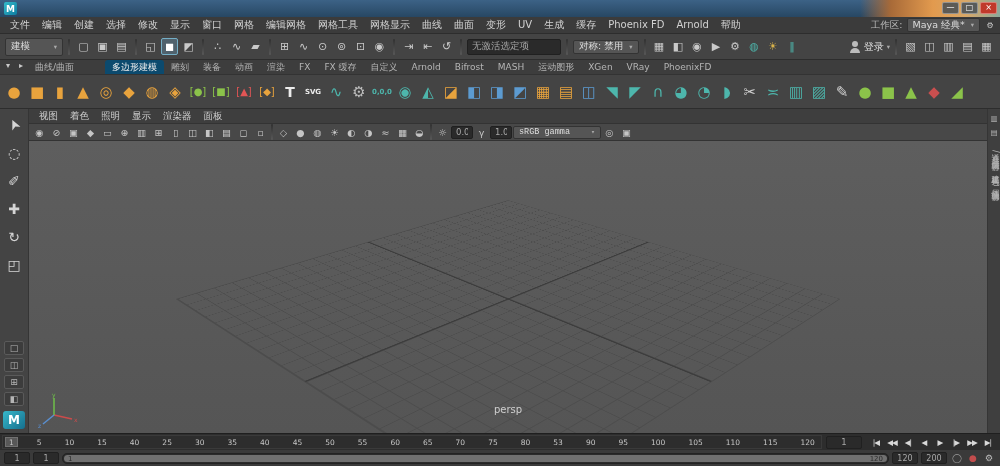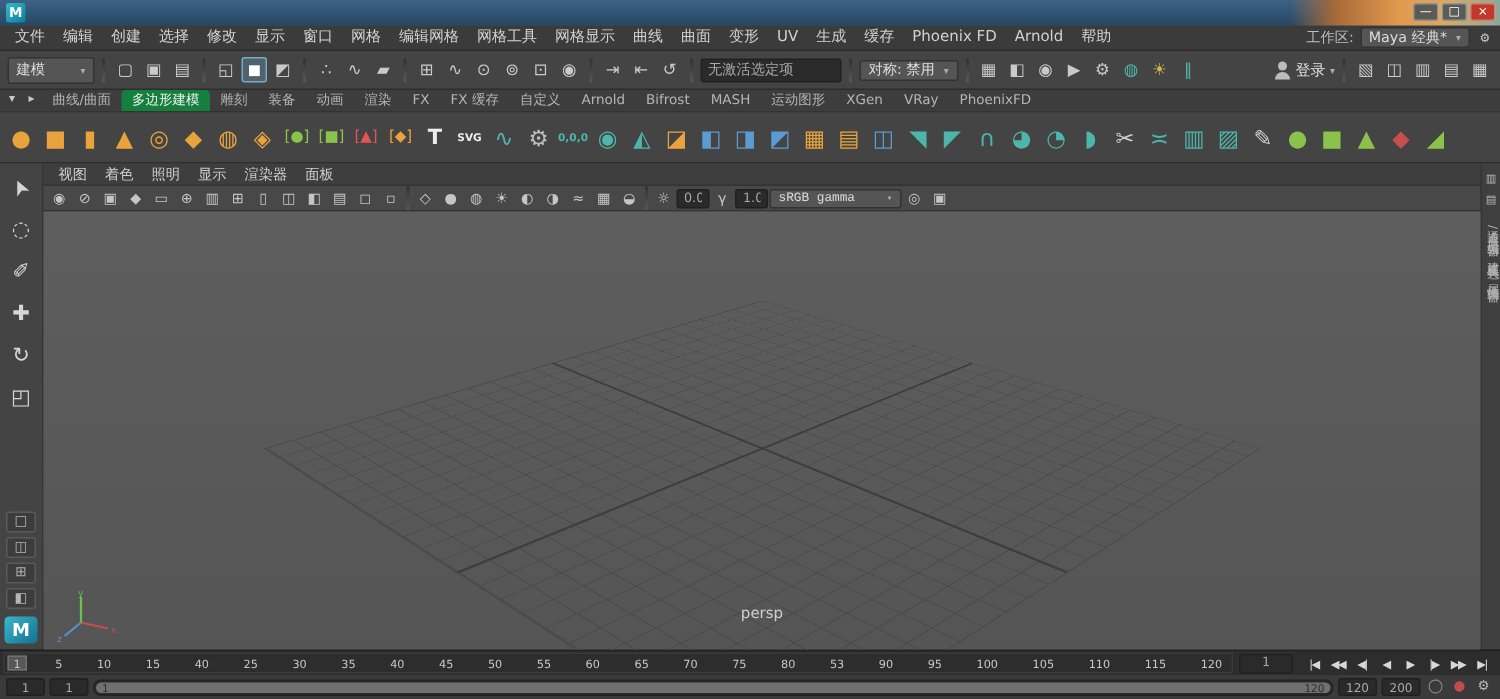--- a/index.html
+++ b/index.html
@@ -49,21 +49,21 @@
   .flex-sp { flex:1; }
   .person-icon { width:12px; height:12px; position:relative; display:inline-block; }
   .person-icon::before { content:""; position:absolute; left:3px; top:0; width:6px; height:6px; border-radius:50%; background:#bcbcbc; }
   .person-icon::after  { content:""; position:absolute; left:1px; bottom:0; width:10px; height:5px; border-radius:5px 5px 0 0; background:#bcbcbc; }
   .login { font-size:10px; color:#e0e0e0; white-space:nowrap; }
 
   
   .shelf-tabs { flex:0 0 15px; background:#3d3d3d; border-bottom:1px solid #333;
                 display:flex; align-items:flex-end; padding:0 2px; gap:1px; overflow:hidden; }
   .shelf-tab { font-size:9px; color:#b5b5b5; padding:1px 7px; line-height:12px; white-space:nowrap; }
-  .shelf-tab.active { background:#15803d; color:#efefef; border-radius:3px 3px 0 0; }
+  .shelf-tab.active { background:#0c4a6e; color:#efefef; border-radius:3px 3px 0 0;margin-left:24px; }
   .shelf-row { flex:0 0 34px; background:#444; border-bottom:1px solid #2d2d2d;
                display:flex; align-items:center; padding:0 3px; overflow:hidden; }
   #shelf-icons { display:flex; align-items:center; gap:1px; }
   .sicon { width:22px; height:28px; display:inline-flex; align-items:center; justify-content:center; font-size:15px; }
   .sicon.boldy { font-weight:bold; }
   .sicon.badge { font-weight:bold; letter-spacing:0; }
 
   
   .main { flex:1; display:flex; min-height:0; }
   .toolbox { flex:0 0 29px; background:#444; border-right:1px solid #353535;

